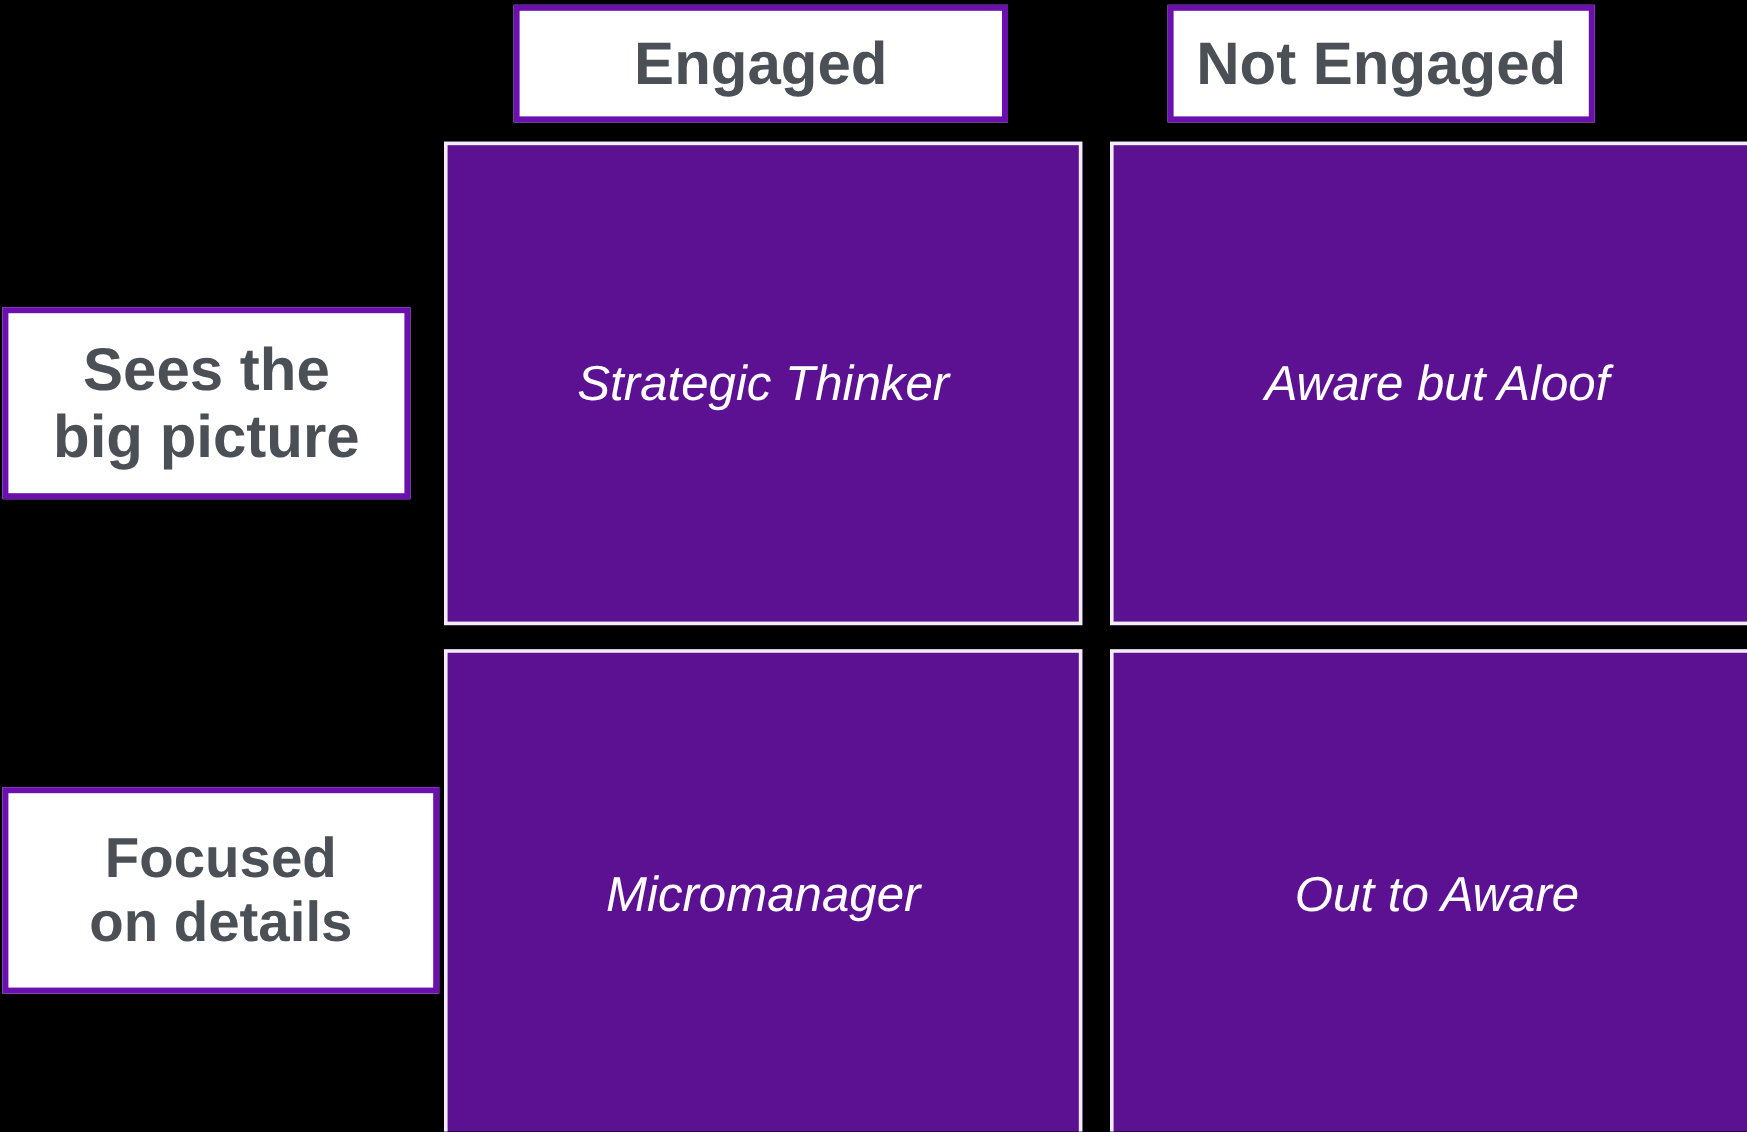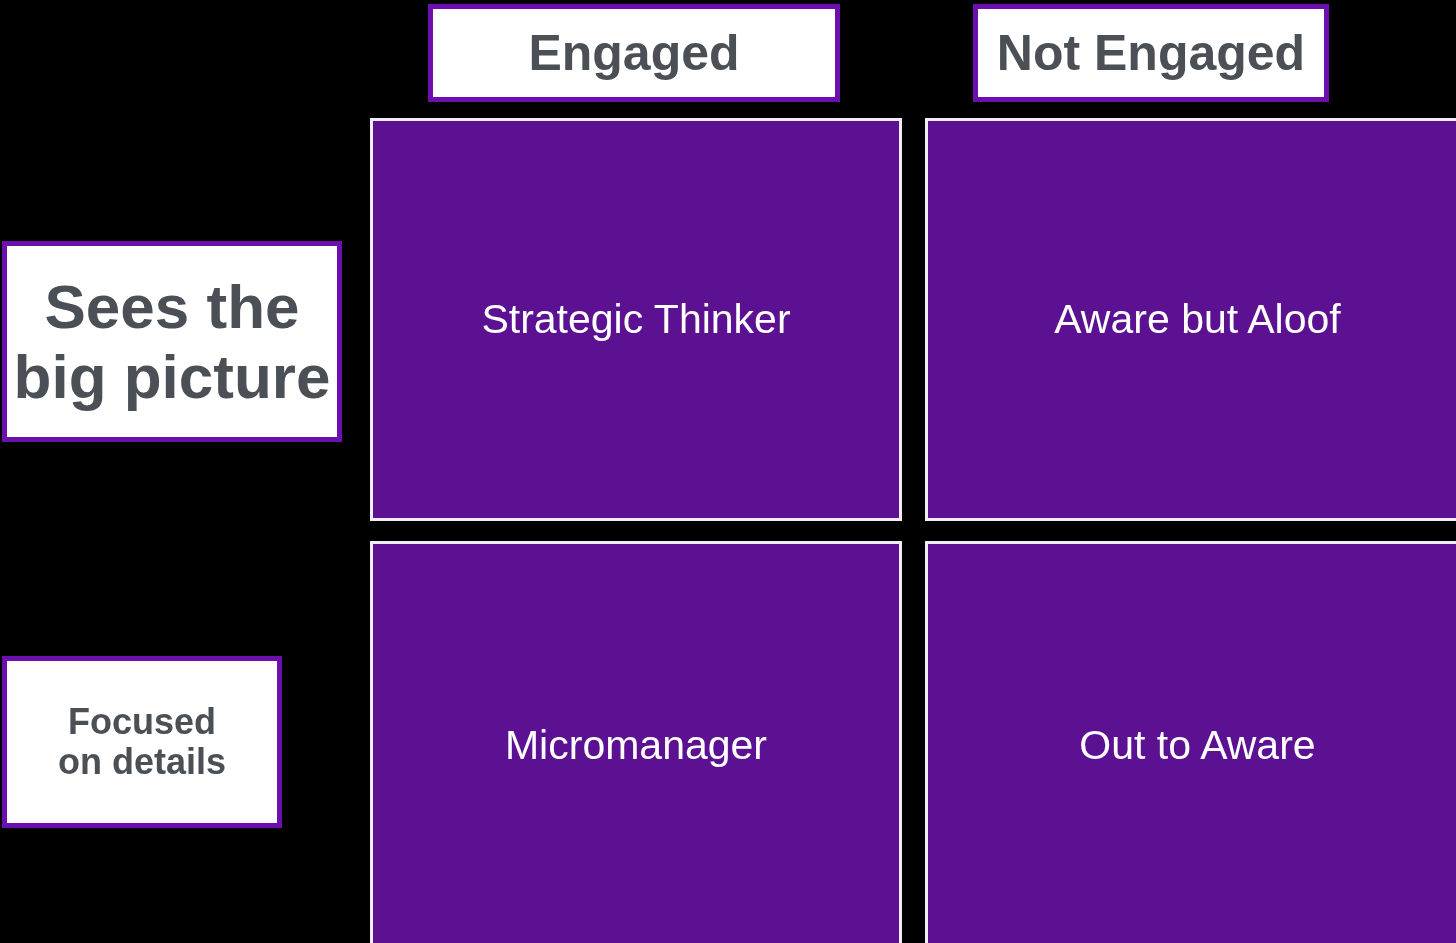--- a/index.html
+++ b/index.html
@@ -56,47 +56,48 @@
     left: 973px;
     top: 4px;
     width: 356px;
     height: 98px;
     font-size: 50px;
   }
 
   
   #row-label-big-picture {
     left: 2px;
-    top: 241px;
+    top: 256px;
     width: 340px;
-    height: 201px;
-    font-size: 62px;
+    height: 160px;
+    font-size: 50px;
   }
   #row-label-details {
     left: 2px;
     top: 656px;
-    width: 280px;
+    width: 364px;
     height: 172px;
-    font-size: 36px;
+    font-size: 47px;
   }
 
   
   .quad-cell {
     position: absolute;
     background: #5B1191;
     border: 3px solid #f2ecf7;
     box-sizing: border-box;
     display: flex;
     align-items: center;
     justify-content: center;
     text-align: center;
     color: #ffffff;
     font-size: 41px;
     line-height: 1.15;
     overflow: hidden;
+    font-style: italic;
   }
 
   #cell-strategic-thinker {
     left: 370px;
     top: 118px;
     width: 532px;
     height: 403px;
   }
   #cell-aware-but-aloof {
     left: 925px;

